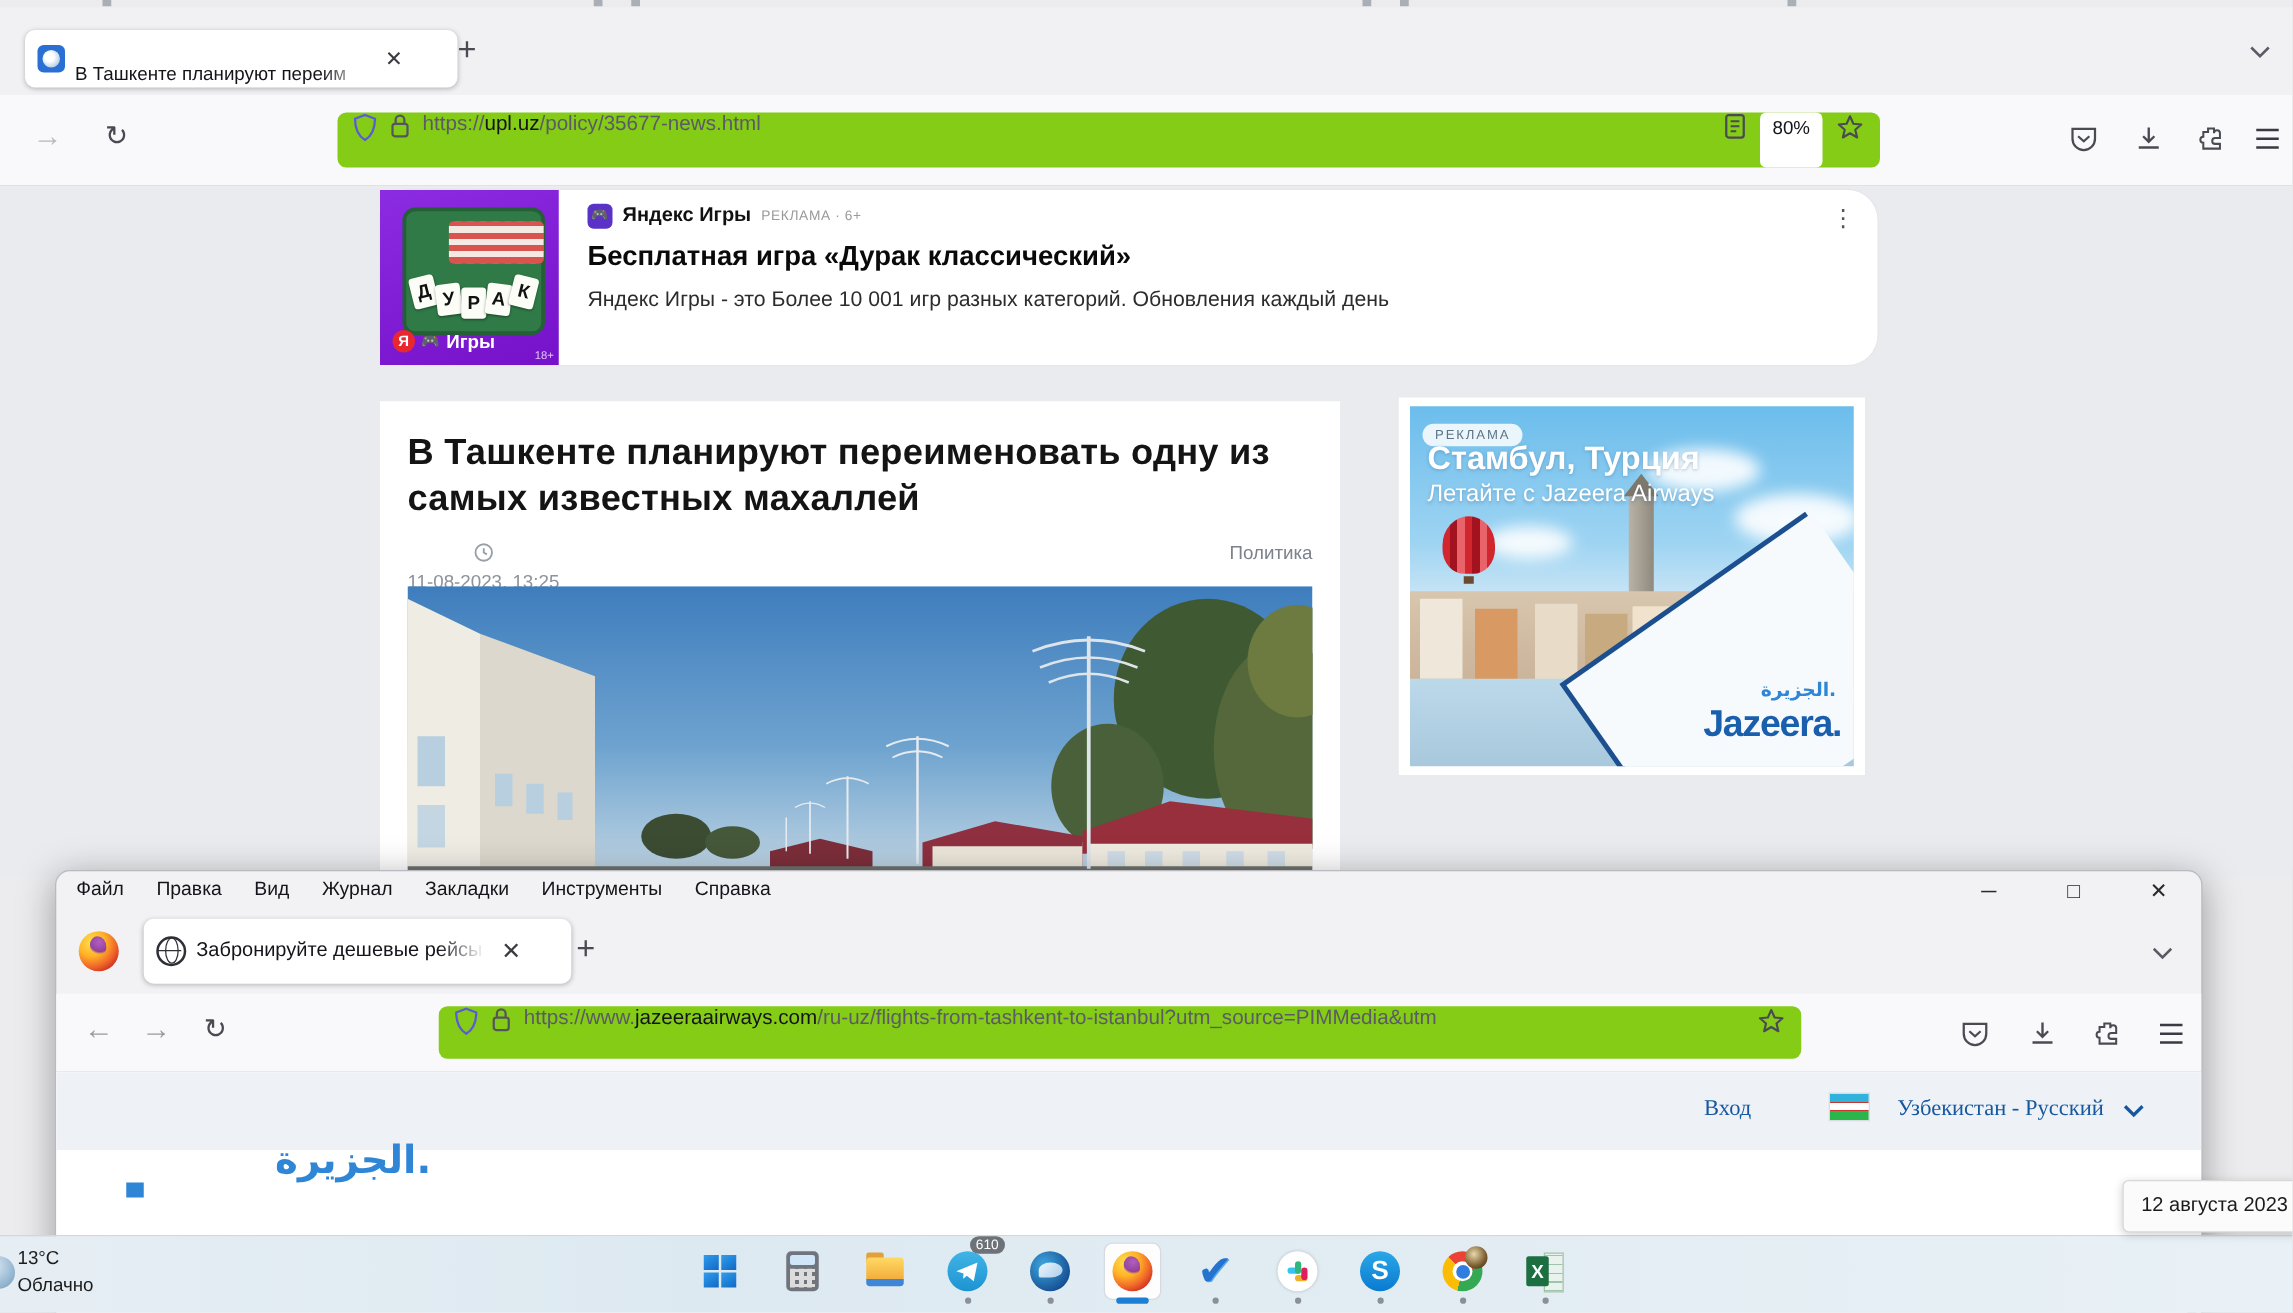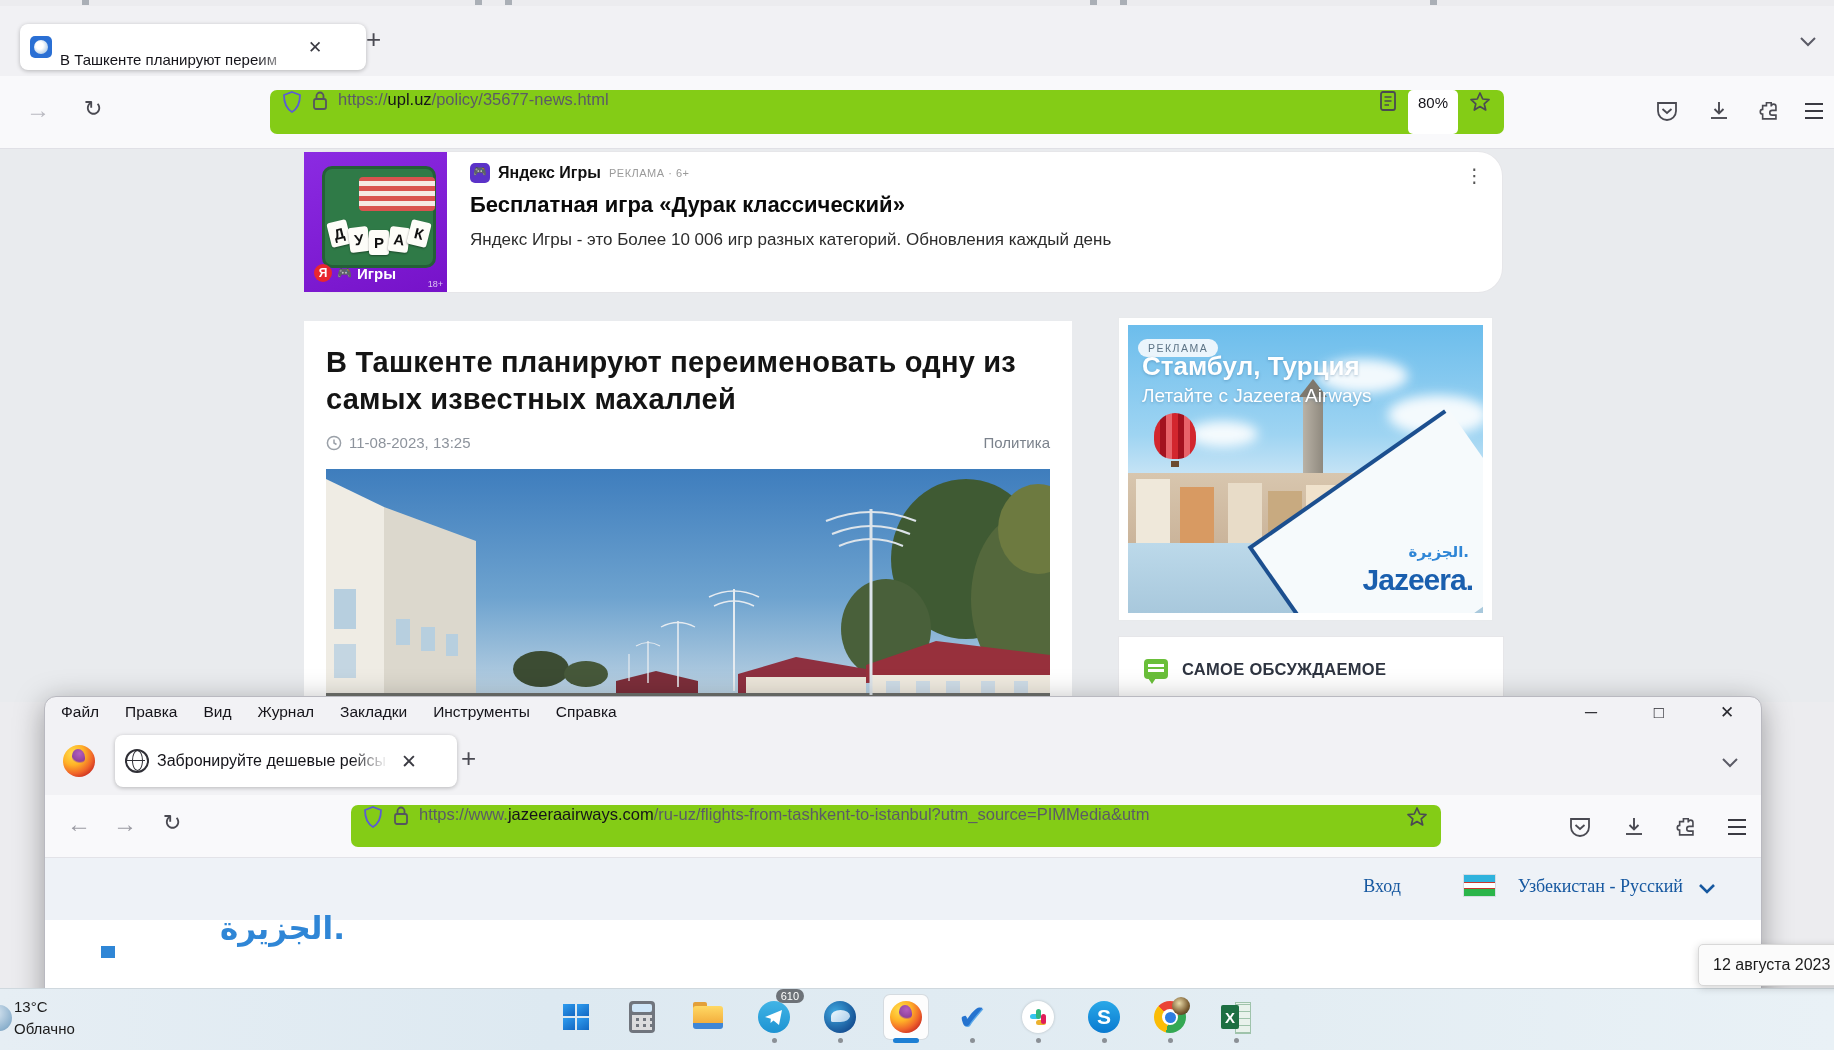--- a/index.html
+++ b/index.html
@@ -220,21 +220,21 @@
 
     <div id="news-page">
 
       <div class="card" style="left:304px;top:3px;width:1198px;height:140px;box-shadow:0 0 0 1px #e6e6e9;border-radius:24px;">
         <div style="position:absolute;left:166px;top:11px;display:flex;align-items:center;gap:8px;">
           <span class="gamepad-fav"></span>
           <span style="font-weight:bold;font-size:16px;color:#111;">Яндекс Игры</span>
           <span style="font-size:11px;color:#9a9a9a;letter-spacing:.5px;">РЕКЛАМА · 6+</span>
         </div>
         <div style="position:absolute;left:166px;top:40px;font-weight:bold;font-size:22px;color:#0a0a0a;">Бесплатная игра «Дурак классический»</div>
-        <div style="position:absolute;left:166px;top:78px;font-size:17px;color:#2c2c2c;">Яндекс Игры - это Более 10 006 игр разных категорий. Обновления каждый день</div>
+        <div style="position:absolute;left:166px;top:78px;font-size:17px;color:#2c2c2c;">Яндекс Игры - это Более 10 001 игр разных категорий. Обновления каждый день</div>
         <span style="position:absolute;right:18px;top:12px;font-size:19px;color:#555;">⋮</span>
       </div>
       <div id="ya-img">
         <div id="ya-table">
           <div id="ya-plaid"></div>
           <div id="durak-tiles">
               <span class="durak-tile" style="left: 4px; top: 52px; transform: rotate(-14deg);">Д</span>
               <span class="durak-tile" style="left: 24px; top: 58px; transform: rotate(-7deg);">У</span>
               <span class="durak-tile" style="left: 44px; top: 61px; transform: rotate(0deg);">Р</span>
               <span class="durak-tile" style="left: 64px; top: 58px; transform: rotate(7deg);">А</span>
@@ -244,21 +244,21 @@
         <div id="ya-brandrow">
           <span class="ya-circle">Я</span>
           <span style="font-size:12px;">🎮</span>
           <span class="ya-games-label">Игры</span>
         </div>
         <span class="age-badge">18+</span>
       </div>
 
       <div class="card" style="left:304px;top:172px;width:768px;height:381px;">
         <div class="art-title" style="position:absolute;left:22px;top:23px;width:710px;">В Ташкенте планируют переименовать одну из самых известных махаллей</div>
-        <div class="art-meta" style="position:absolute;left:22px;top:113px;">
+        <div class="art-meta" style="position:absolute;left:22px;top:113px;flex-direction:column;">
           <svg width="16" height="16" viewBox="0 0 16 16">
               <circle cx="8" cy="8" r="6.6" fill="none" stroke="#9aa0a8" stroke-width="1.5"></circle>
               <path d="M8 4.5 V8 L10.5 9.5" fill="none" stroke="#9aa0a8" stroke-width="1.5"></path>
             </svg>
           <span>11-08-2023, 13:25</span>
         </div>
         <span style="position:absolute;right:22px;top:113px;font-size:15px;color:#7b828c;">Политика</span>
 
         <svg style="position:absolute;left:22px;top:148px;" width="724" height="233" viewBox="0 0 724 233">
           <defs>
@@ -335,26 +335,20 @@
           <div id="jz-water"></div>
           <div id="jz-wedge"></div>
           <span class="jz-logo-ar">الجزيرة.</span>
           <span class="jz-logo-latin">Jazeera.</span>
           <span class="jz-badge">РЕКЛАМА</span>
           <span class="jz-title">Стамбул, Турция</span>
           <span class="jz-sub">Летайте с Jazeera Airways</span>
         </div>
       </div>
 
-      <div class="card" style="left:1119px;top:488px;width:384px;height:65px;box-shadow:0 0 0 1px #e6e6e9;">
-        <div style="position:absolute;left:25px;top:22px;display:flex;align-items:center;gap:14px;">
-          <span class="bubble-icon"></span>
-          <span class="discussed-label">САМОЕ ОБСУЖДАЕМОЕ</span>
-        </div>
-      </div>
     </div>
   </div>
 
   <div id="fg-window">
 
     <div id="fg-menubar">
       <div style="position:absolute;left:16px;top:6px;"><span class="menu-item">Файл</span><span class="menu-item">Правка</span><span class="menu-item">Вид</span><span class="menu-item">Журнал</span><span class="menu-item">Закладки</span><span class="menu-item">Инструменты</span><span class="menu-item">Справка</span></div>
       <span class="winctl" style="right:150px;">─</span>
       <span class="winctl" style="right:82px;">□</span>
       <span class="winctl" style="right:14px;">✕</span>

